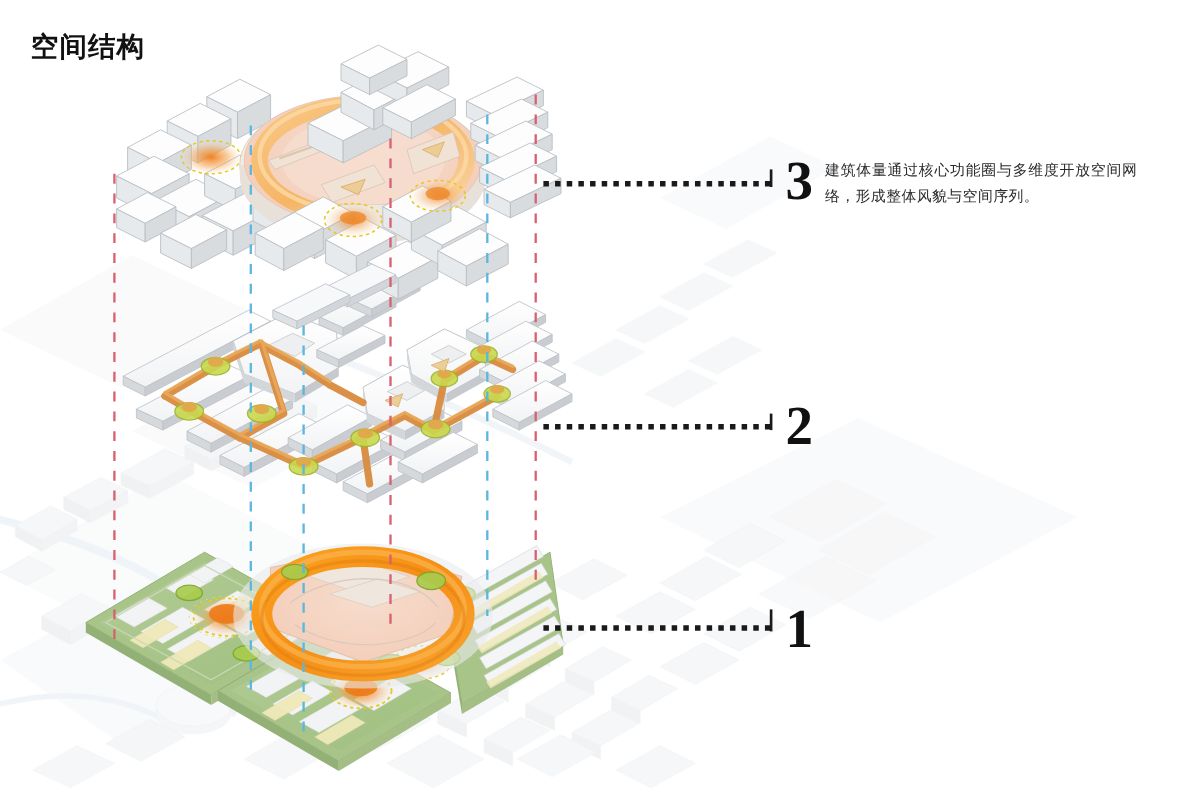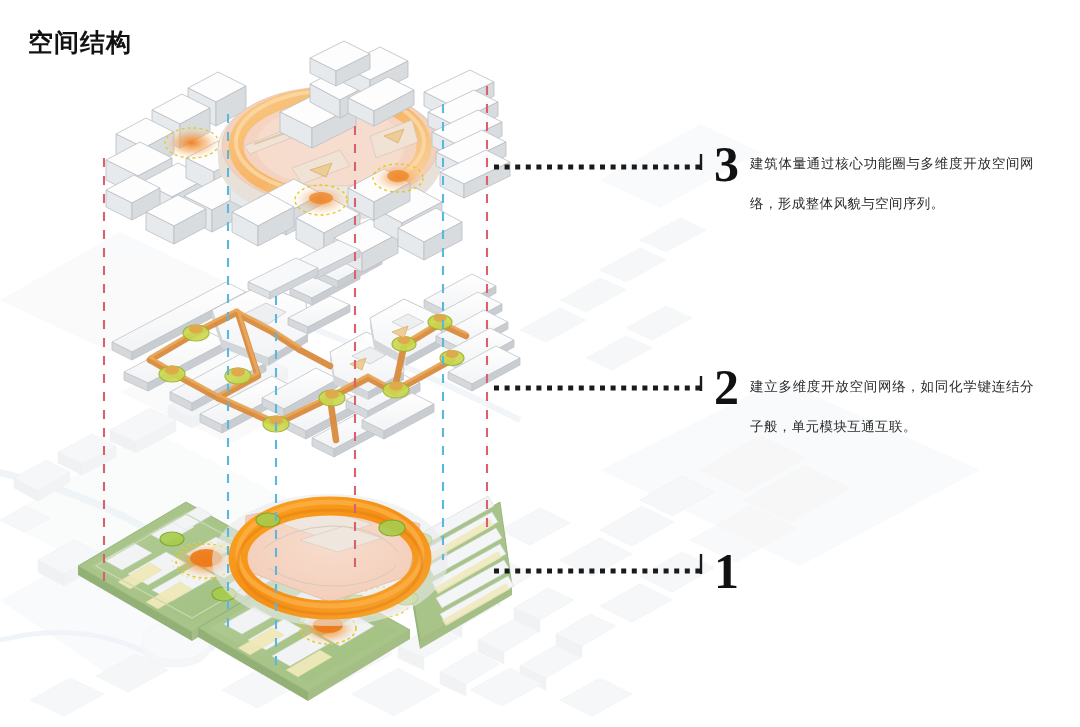--- a/index.html
+++ b/index.html
@@ -27,21 +27,21 @@
   .anno{position:absolute;width:320px;}
   .anno .num{
     position:absolute;left:0;top:-4px;
     font-family:"Liberation Serif","DejaVu Serif",serif;
     font-size:50px;line-height:50px;font-weight:bold;color:#111;
   }
   .anno .body{
     margin-left:36px;
     font-family:"DejaVu Sans","Liberation Sans",sans-serif;
     font-size:13.5px;
-    line-height:40px;
+    line-height:24px;
     color:#2b2b2b;
     letter-spacing:0.4px;
     text-align:justify;
   }
   #anno3{left:714px;top:143px;}
   #anno2{left:714px;top:366px;}
   #anno1{left:714px;top:550px;}
 </style>
 </head>
 <body>
@@ -624,20 +624,19 @@
 
   <div class="title">空间结构</div>
 
   <div class="anno" id="anno3">
     <div class="num">3</div>
     <div class="body">建筑体量通过核心功能圈与多维度开放空间网络，形成整体风貌与空间序列。</div>
   </div>
 
   <div class="anno" id="anno2">
     <div class="num">2</div>
-    <div class="body">建立多维度开放空间网络，如同化学键连结分子般，单元模块互通互联。</div>
   </div>
 
   <div class="anno" id="anno1">
     <div class="num">1</div>
   </div>
 
 </div>
 
 </body></html>

